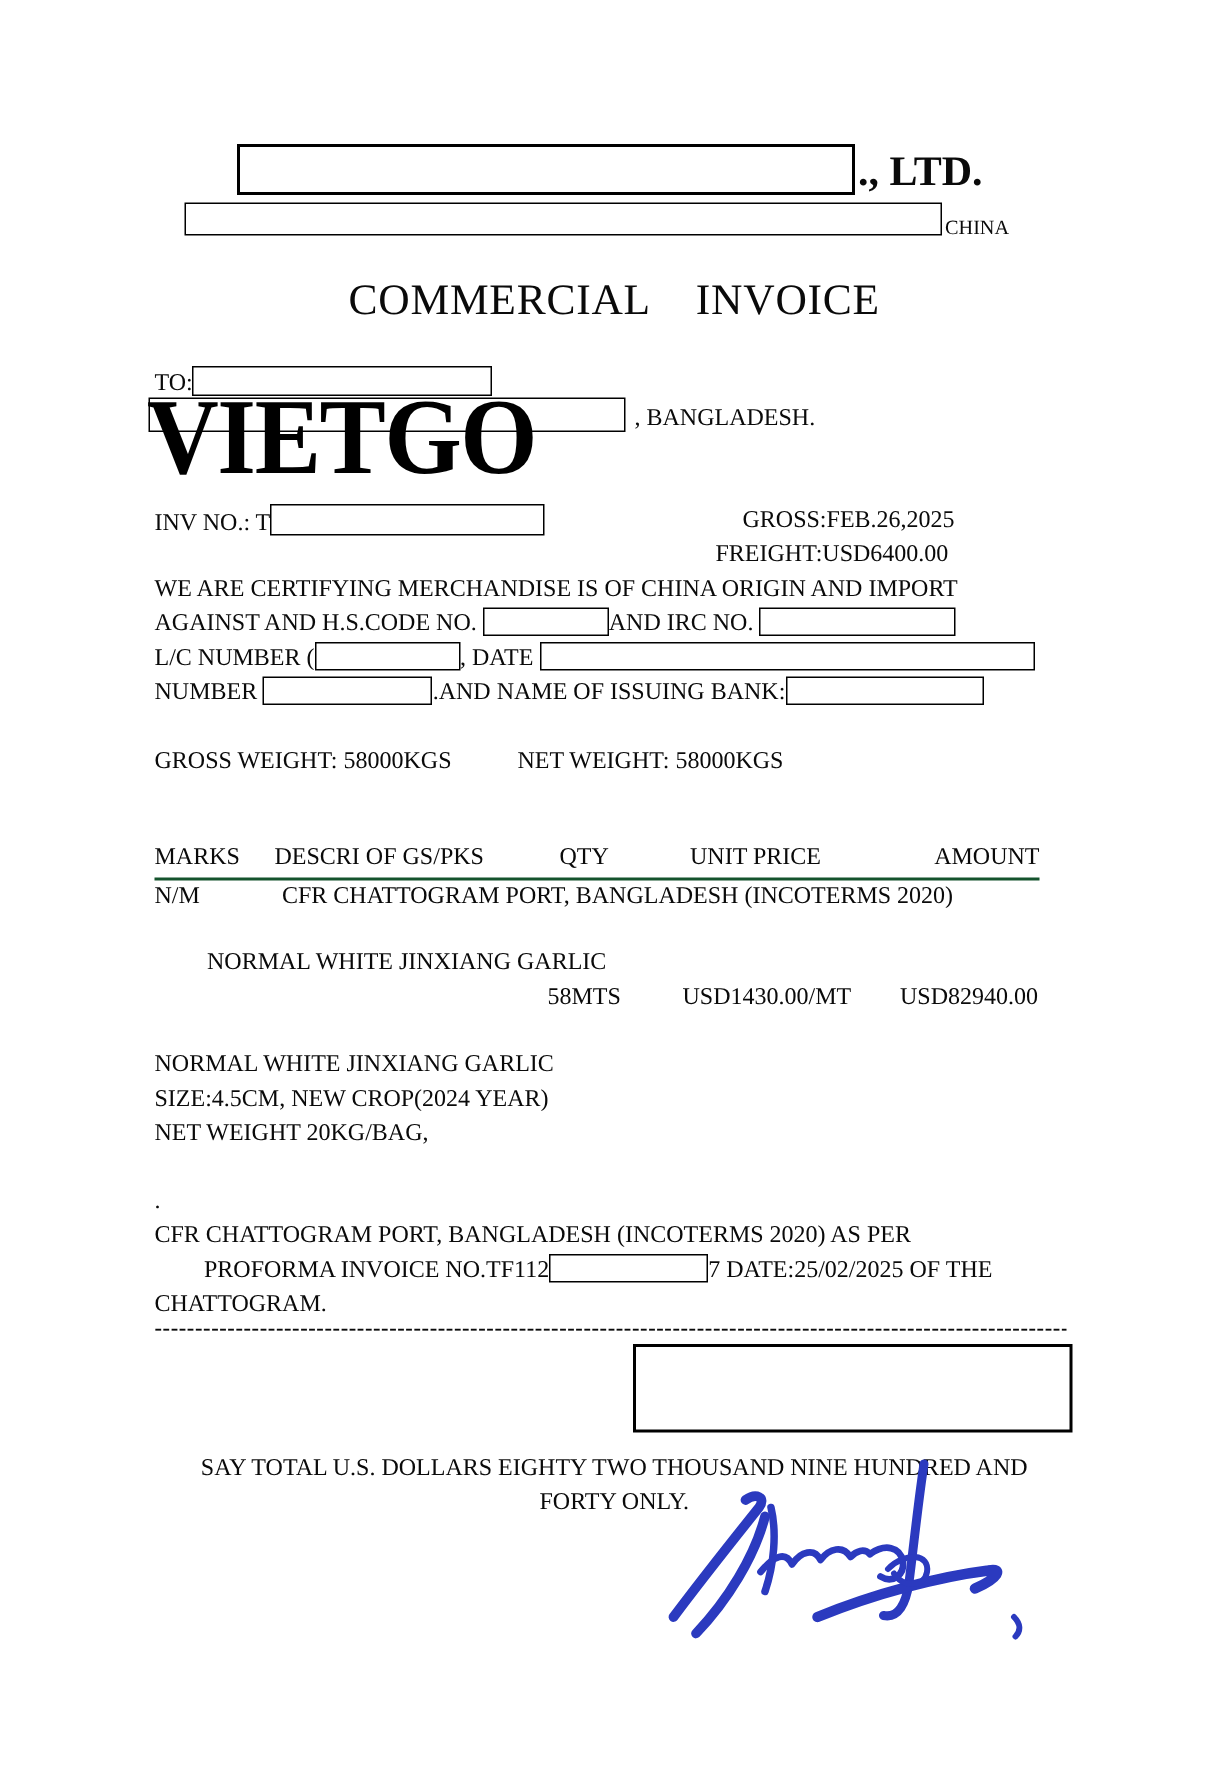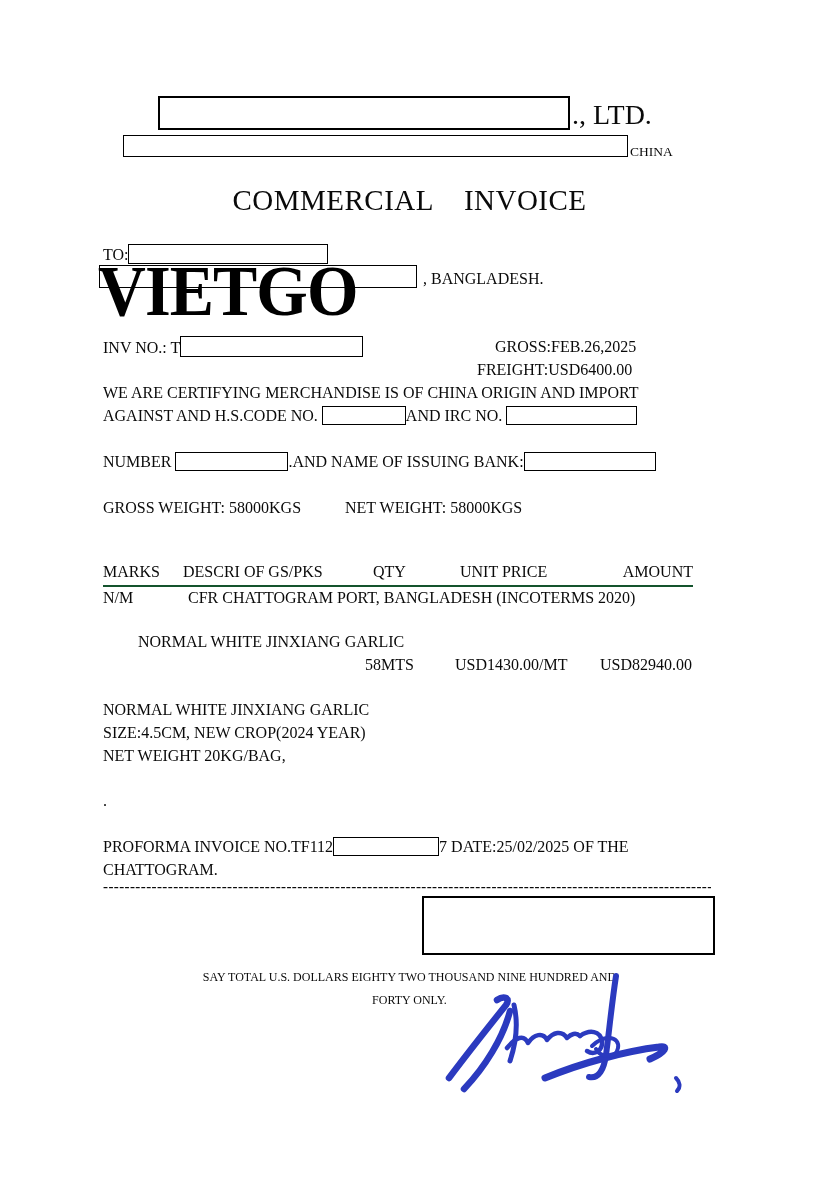--- a/index.html
+++ b/index.html
@@ -16,30 +16,30 @@
   .small{font-size:13.5px;}
   .title{position:absolute;left:0;right:0;top:184px;text-align:center;font-size:29px;letter-spacing:.5px;white-space:pre;}
   .watermark{
     position:absolute;left:98px;top:255px;font-size:72px;line-height:1;font-weight:bold;
     letter-spacing:-1px;transform:scaleX(.92);transform-origin:left top;z-index:5;color:#000;
   }
   .hdrrow{position:absolute;left:103px;top:563px;width:590px;height:22px;border-bottom:2px solid #14532d;font-size:16px;}
   .hdrrow span{position:absolute;top:0;white-space:pre;}
   .divider{position:absolute;left:103px;top:878px;width:608px;overflow:hidden;white-space:pre;font-size:15px;font-weight:bold;letter-spacing:.4px;}
   .stamp{position:absolute;left:422px;top:896px;width:293px;height:59px;border:2px solid #000;background:#fff;box-sizing:border-box;}
-  .center{position:absolute;left:0;right:0;text-align:center;font-size:12px;white-space:pre;}
+  .center{position:absolute;left:0;right:0;text-align:center;font-size:16px;white-space:pre;}
   .sig{position:absolute;left:0;top:0;z-index:6;pointer-events:none;}
 </style>
 </head>
 <body>
 
 <div class="page">
 
   <div class="redact abs" style="left:158px;top:96px;width:412px;height:34px;border-width:2px;"></div>
-  <div class="t big" style="left:572px;top:100px;">., LTD.</div>
+  <div class="t big" style="left:572px;top:100px;font-weight:bold;">., LTD.</div>
 
   <div class="redact abs" style="left:123px;top:135px;width:505px;height:22px;"></div>
   <div class="t small" style="left:630px;top:141px;">CHINA</div>
 
   <div class="title">COMMERCIAL    INVOICE</div>
 
   <div class="flowline" style="top:244px;"><span>TO:</span><span class="redact inl" style="width:200px;height:20px;"></span></div>
 
   <div class="redact abs" style="left:99px;top:265px;width:318px;height:23px;"></div>
   <div class="t" style="left:423px;top:268px;">, BANGLADESH.</div>
@@ -48,20 +48,21 @@
 
   <div class="flowline" style="top:336px;"><span>INV NO.: T</span><span class="redact inl" style="width:183px;height:21px;"></span></div>
   <div class="t" style="left:495px;top:336px;">GROSS:FEB.26,2025</div>
 
   <div class="t" style="left:477px;top:359px;">FREIGHT:USD6400.00</div>
 
   <div class="t" style="left:103px;top:382px;">WE ARE CERTIFYING MERCHANDISE IS OF CHINA ORIGIN AND IMPORT</div>
 
   <div class="flowline" style="top:405px;"><span>AGAINST AND H.S.CODE NO.</span> <span class="redact inl" style="width:84px;height:19px;"></span><span>AND IRC NO. </span><span class="redact inl" style="width:131px;height:19px;"></span></div>
 
+  <div class="flowline" style="top:428px;"><span>L/C NUMBER (</span><span class="redact inl" style="width:97px;height:19px;"></span><span>, DATE </span><span class="redact inl" style="width:330px;height:19px;"></span></div>
 
   <div class="flowline" style="top:451px;"><span>NUMBER </span><span class="redact inl" style="width:113px;height:19px;"></span><span>.AND NAME OF ISSUING BANK:</span><span class="redact inl" style="width:132px;height:19px;"></span></div>
 
 
   <div class="t" style="left:103px;top:497px;">GROSS WEIGHT: 58000KGS</div>
   <div class="t" style="left:345px;top:497px;">NET WEIGHT: 58000KGS</div>
 
   <div class="hdrrow">
     <span style="left:0;">MARKS</span>
     <span style="left:80px;">DESCRI OF GS/PKS</span>
@@ -76,22 +77,23 @@
   <div class="t" style="left:138px;top:631px;">NORMAL WHITE JINXIANG GARLIC</div>
 
   <div class="t" style="left:365px;top:654px;">58MTS</div>
   <div class="t" style="left:455px;top:654px;">USD1430.00/MT</div>
   <div class="t" style="left:600px;top:654px;">USD82940.00</div>
 
   <div class="t" style="left:103px;top:699px;">NORMAL WHITE JINXIANG GARLIC</div>
   <div class="t" style="left:103px;top:722px;">SIZE:4.5CM, NEW CROP(2024 YEAR)</div>
   <div class="t" style="left:103px;top:745px;">NET WEIGHT 20KG/BAG,</div>
   <div class="t" style="left:103px;top:790px;">.</div>
+  <div class="t" style="left:103px;top:813px;">CFR CHATTOGRAM PORT, BANGLADESH (INCOTERMS 2020) AS PER</div>
 
-  <div class="flowline" style="top:836px;"><span>PROFORMA INVOICE NO.TF112</span><span class="redact inl" style="width:106px;height:19px;"></span><span>7 DATE:25/02/2025 OF THE</span></div>
+  <div class="flowline" style="top:836px;margin-left:33px;"><span>PROFORMA INVOICE NO.TF112</span><span class="redact inl" style="width:106px;height:19px;"></span><span>7 DATE:25/02/2025 OF THE</span></div>
 
   <div class="t" style="left:103px;top:859px;">CHATTOGRAM.</div>
 
   <div class="divider">------------------------------------------------------------------------------------------------------------------</div>
 
   <div class="stamp"></div>
 
   <div class="center" style="top:970px;">SAY TOTAL U.S. DOLLARS EIGHTY TWO THOUSAND NINE HUNDRED AND</div>
   <div class="center" style="top:993px;">FORTY ONLY.</div>
 

